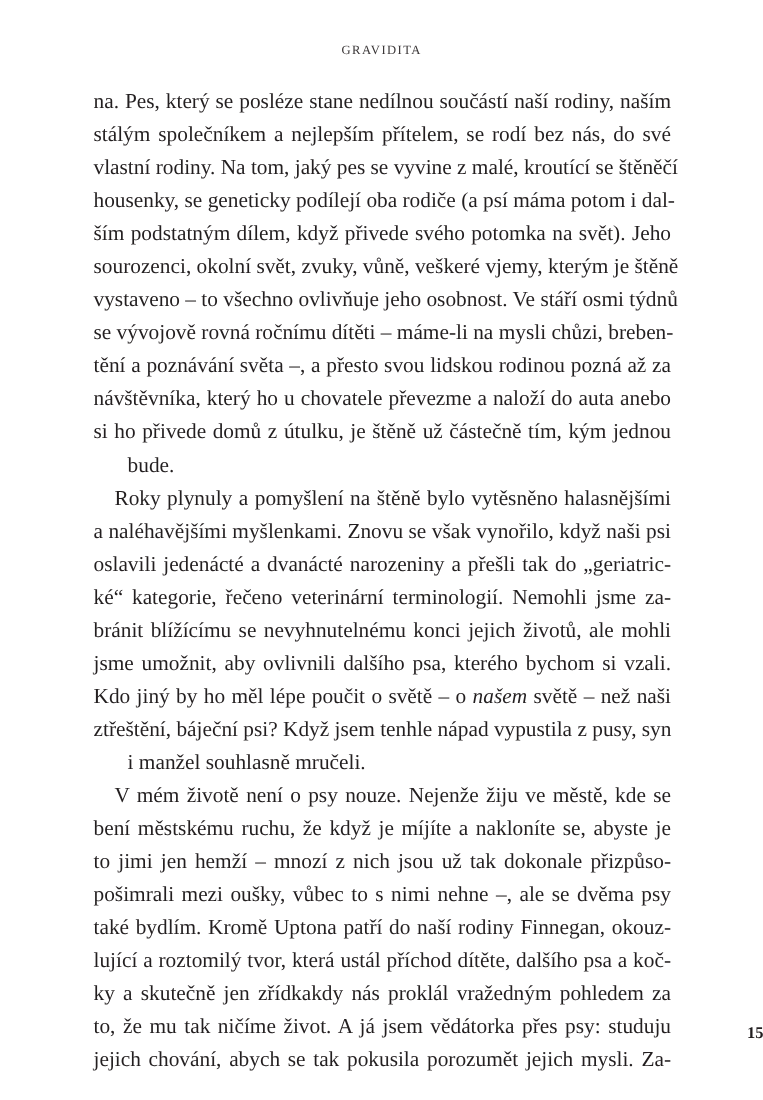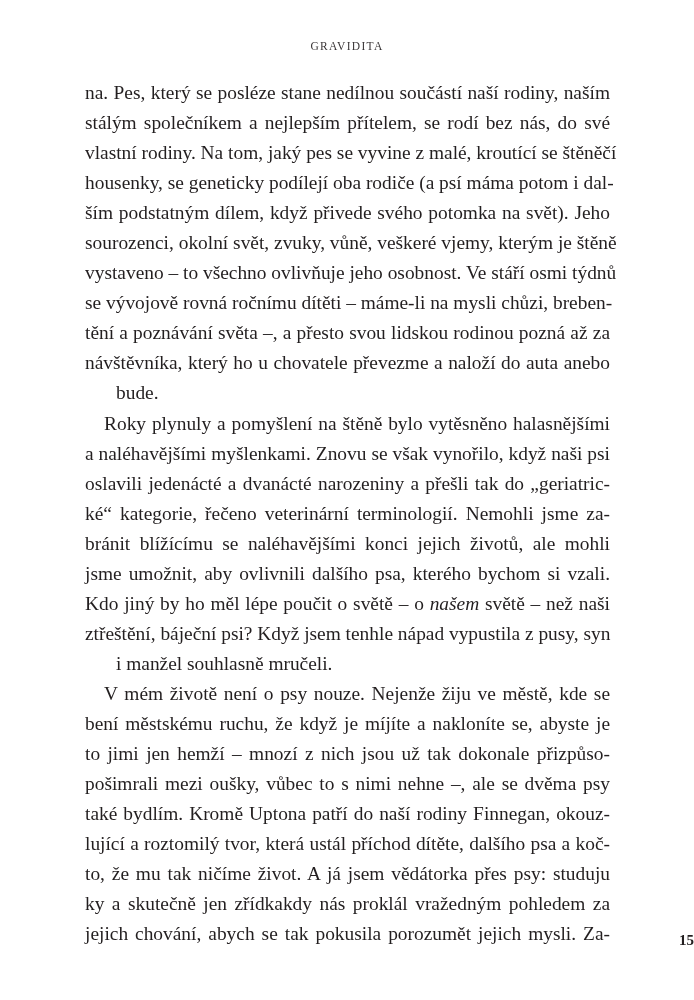--- a/index.html
+++ b/index.html
@@ -70,42 +70,43 @@
     <span class="line">na. Pes, který se posléze stane nedílnou součástí naší rodiny, naším</span>
     <span class="line">stálým společníkem a nejlepším přítelem, se rodí bez nás, do své</span>
     <span class="line">vlastní rodiny. Na tom, jaký pes se vyvine z malé, kroutící se štěněčí</span>
     <span class="line">housenky, se geneticky podílejí oba rodiče (a psí máma potom i dal-</span>
     <span class="line">ším podstatným dílem, když přivede svého potomka na svět). Jeho</span>
     <span class="line">sourozenci, okolní svět, zvuky, vůně, veškeré vjemy, kterým je štěně</span>
     <span class="line">vystaveno – to všechno ovlivňuje jeho osobnost. Ve stáří osmi týdnů</span>
     <span class="line">se vývojově rovná ročnímu dítěti – máme-li na mysli chůzi, breben-</span>
     <span class="line">tění a poznávání světa –, a přesto svou lidskou rodinou pozná až za</span>
     <span class="line">návštěvníka, který ho u chovatele převezme a naloží do auta anebo</span>
+    <span class="line">si ho přivede domů z útulku, je štěně už částečně tím, kým jednou</span>
     <span class="line last">bude.</span>
   </div>
 
   <div>
     <span class="line indent">Roky plynuly a pomyšlení na štěně bylo vytěsněno halasnějšími</span>
     <span class="line">a naléhavějšími myšlenkami. Znovu se však vynořilo, když naši psi</span>
     <span class="line">oslavili jedenácté a dvanácté narozeniny a přešli tak do „geriatric-</span>
     <span class="line">ké“ kategorie, řečeno veterinární terminologií. Nemohli jsme za-</span>
-    <span class="line">bránit blížícímu se naléhavějšími konci jejich životů, ale mohli</span>
+    <span class="line">bránit blížícímu se nevyhnutelnému konci jejich životů, ale mohli</span>
     <span class="line">jsme umožnit, aby ovlivnili dalšího psa, kterého bychom si vzali.</span>
     <span class="line"><span>Kdo jiný by ho měl lépe poučit o světě – o </span><em>našem</em><span> světě – než naši</span></span>
     <span class="line">ztřeštění, báječní psi? Když jsem tenhle nápad vypustila z pusy, syn</span>
     <span class="line last">i manžel souhlasně mručeli.</span>
   </div>
 
   <div>
     <span class="line indent">V mém životě není o psy nouze. Nejenže žiju ve městě, kde se</span>
     <span class="line">bení městskému ruchu, že když je míjíte a nakloníte se, abyste je</span>
     <span class="line">to jimi jen hemží – mnozí z nich jsou už tak dokonale přizpůso-</span>
     <span class="line">pošimrali mezi oušky, vůbec to s nimi nehne –, ale se dvěma psy</span>
     <span class="line">také bydlím. Kromě Uptona patří do naší rodiny Finnegan, okouz-</span>
     <span class="line">lující a roztomilý tvor, která ustál příchod dítěte, dalšího psa a koč-</span>
+    <span class="line">ky a skutečně jen zřídkakdy nás proklál vražedným pohledem za</span>
     <span class="line">to, že mu tak ničíme život. A já jsem vědátorka přes psy: studuju</span>
-    <span class="line">ky a skutečně jen zřídkakdy nás proklál vražedným pohledem za</span>
     <span class="line">jejich chování, abych se tak pokusila porozumět jejich mysli. Za-</span>
 
   </div>
 </div>
 
 <div class="folio">15</div>
 
 </body></html>

